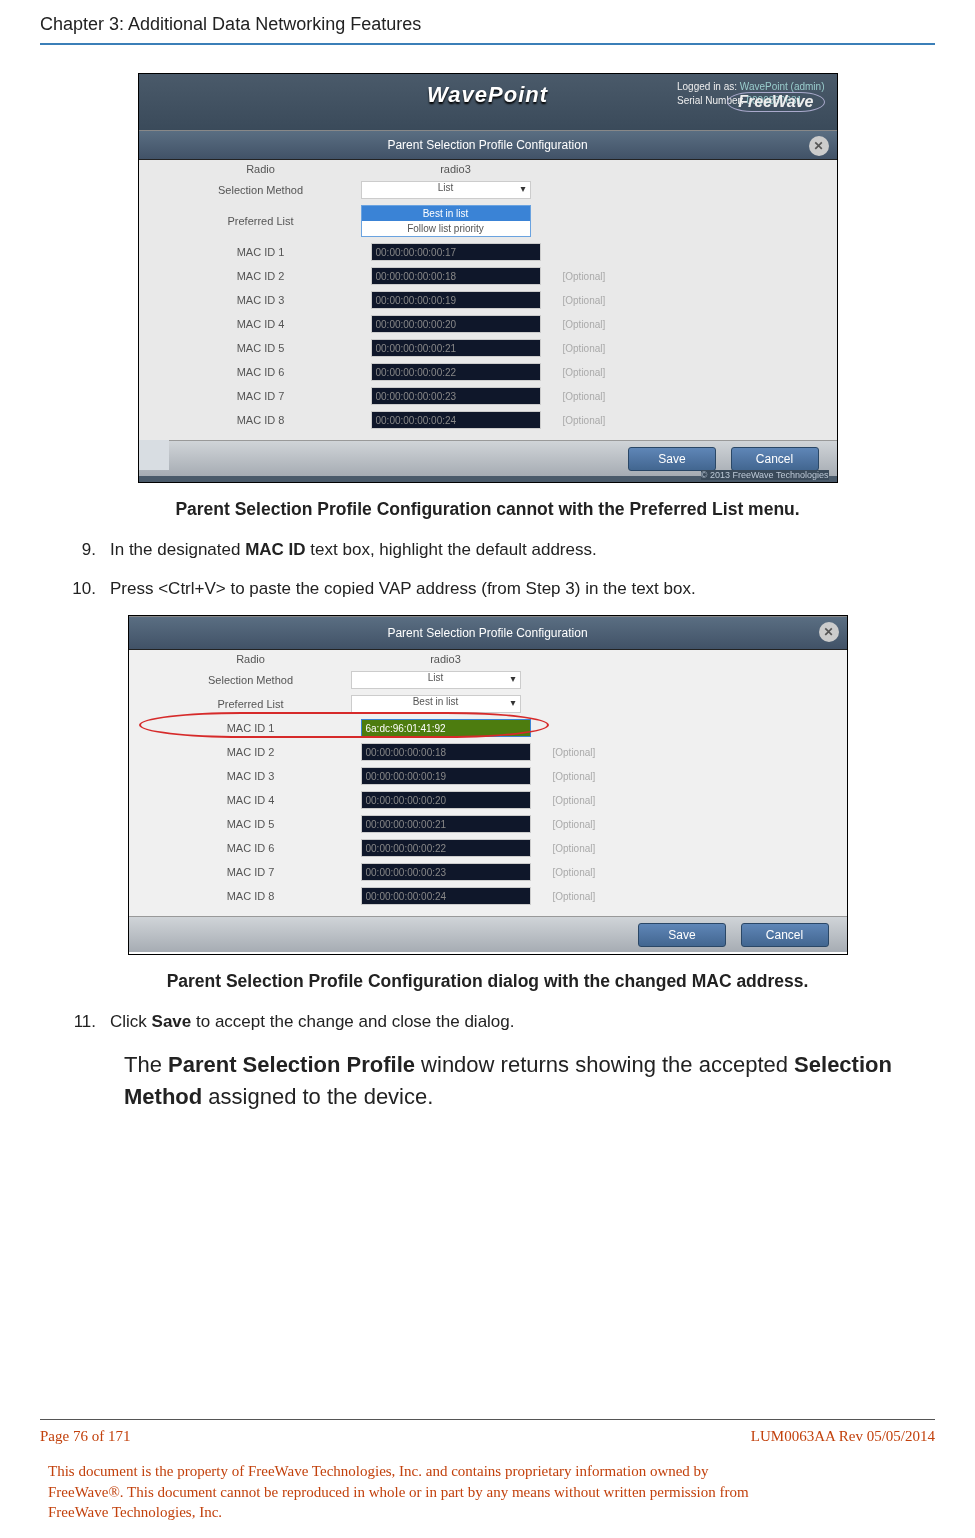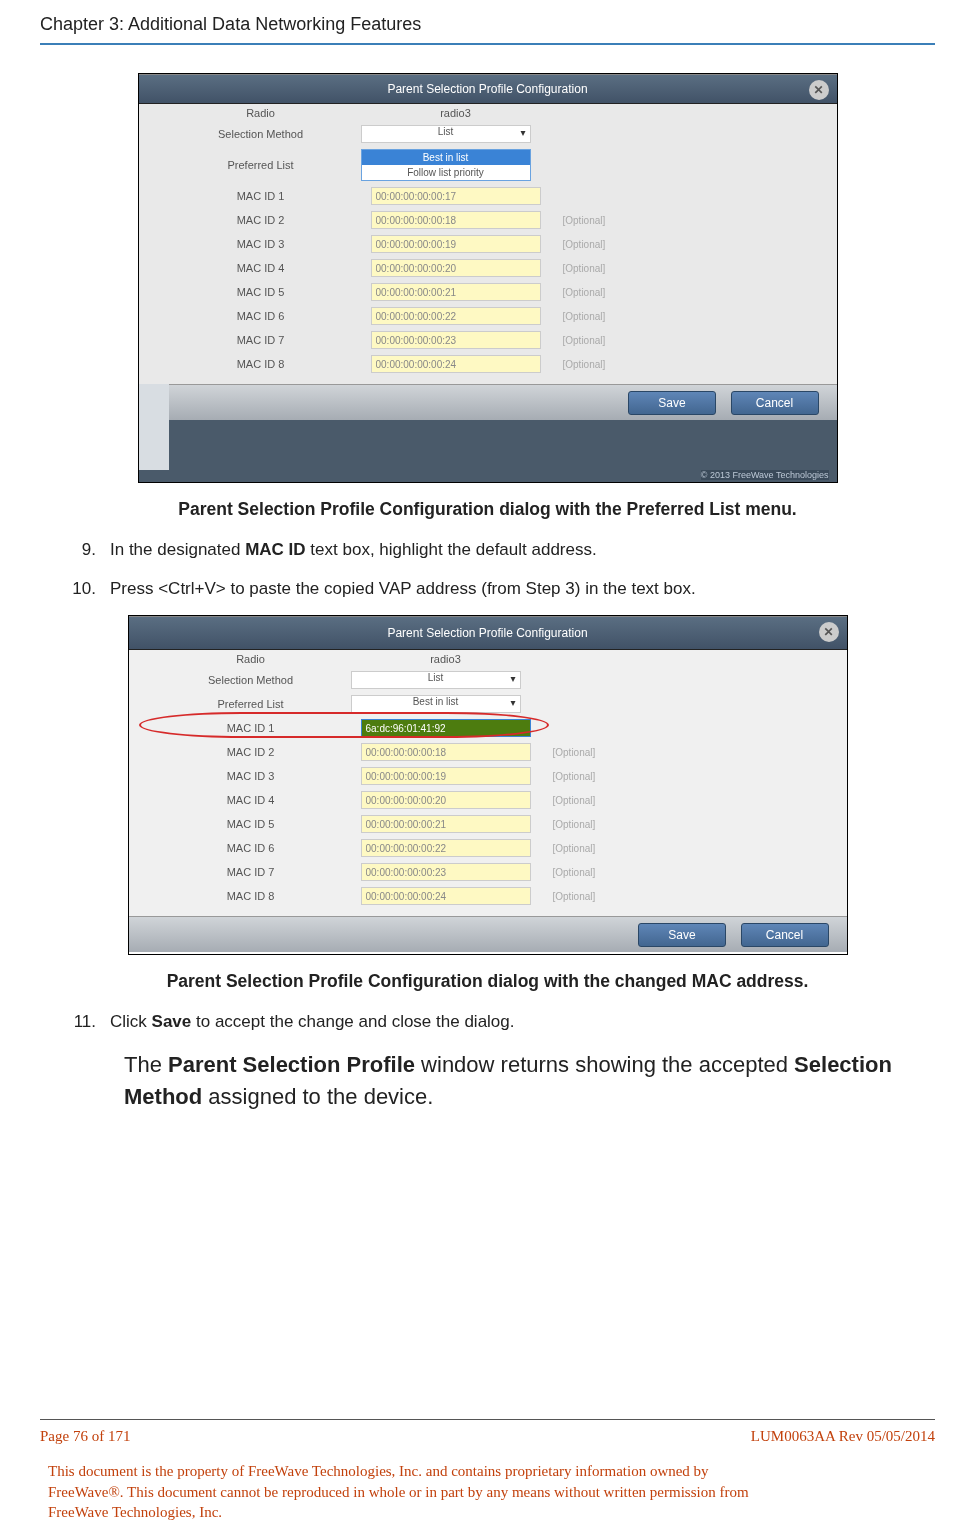--- a/index.html
+++ b/index.html
@@ -82,21 +82,21 @@
   }
   .form-row {
     display:flex; align-items:center;
     font-size:11px; color:#555;
     padding:3px 0 3px 22px;
   }
   .form-row .fl { width:200px; }
   .form-row .fv { width:190px; }
   .ftext {
     width:170px; height:18px; border:1px solid #ccc;
-    background:#fef9c3; font-size:10px; padding:2px 4px; color:#888;
+    background:#0f172a; font-size:10px; padding:2px 4px; color:#888;
     font-family:Arial;
   }
   .fselect {
     width:170px; height:18px; border:1px solid #ccc; background:#fff;
     font-size:10px; padding:0 4px; color:#555; position:relative;
   }
   .fselect::after{
     content:"▾"; position:absolute; right:4px; top:1px; font-size:10px; color:#333;
   }
   .drop-open {
@@ -174,20 +174,30 @@
 </style>
 </head>
 <body>
 
 <div class="page">
   <div class="chapter-header">Chapter 3: Additional Data Networking Features</div>
   <div class="blue-line"></div>
 
   <div class="screenshot-wrap">
     <div class="screenshot shot1">
+      <div class="wp-banner">
+        <span class="wp-logo">WavePoint</span>
+        <div class="wp-hdrright">
+          <span class="lbl">Logged in as:</span>
+          <span class="val">WavePoint (admin)</span><br>
+          <span class="lbl">Serial Number:</span>
+          <span class="val">0000830631</span>
+        </div>
+        <div class="wp-brand">FreeWave</div>
+      </div>
       <div class="left-bg-stub">
         <span class="left-tab" style="top:4px">St</span>
         <span class="left-tab" style="top:28px">Wi</span>
         <span class="left-tab" style="top:62px;font-weight:bold">Pa</span>
         <span class="left-tab" style="top:90px">St</span>
         <span class="left-tab" style="top:112px;background:#5a6e82;color:#fff">Ra</span>
         <span class="left-tab" style="top:134px">ra</span>
         <span class="left-tab" style="top:158px">Sh</span>
       </div>
       <div class="logout-stub">gout</div>
@@ -256,21 +266,21 @@
             <span class="opt-hint">[Optional]</span>
           </div>
       </div>
       <div class="btnbar">
         <span class="dlg-btn">Save</span>
         <span class="dlg-btn">Cancel</span>
       </div>
       <div class="copyright">© 2013 FreeWave Technologies</div>
     </div>
   </div>
-  <div class="caption">Parent Selection Profile Configuration dialog with the Preferred List menu.</div>
+  <div class="caption">Parent Selection Profile Configuration cannot with the Preferred List menu.</div>
 
   <ul class="ol">
     <li>
       <span class="num">9.</span>
       <span class="txt">
         <span>In the designated </span><b>MAC ID</b><span> text box, highlight the default address.</span>
       </span>
     </li>
     <li>
       <span class="num">10.</span>

